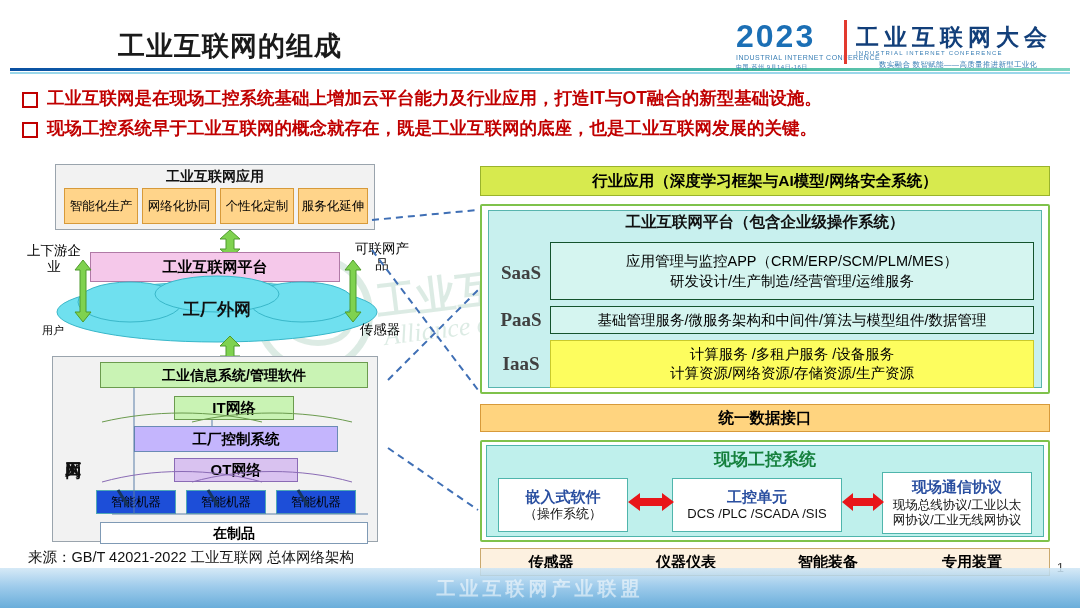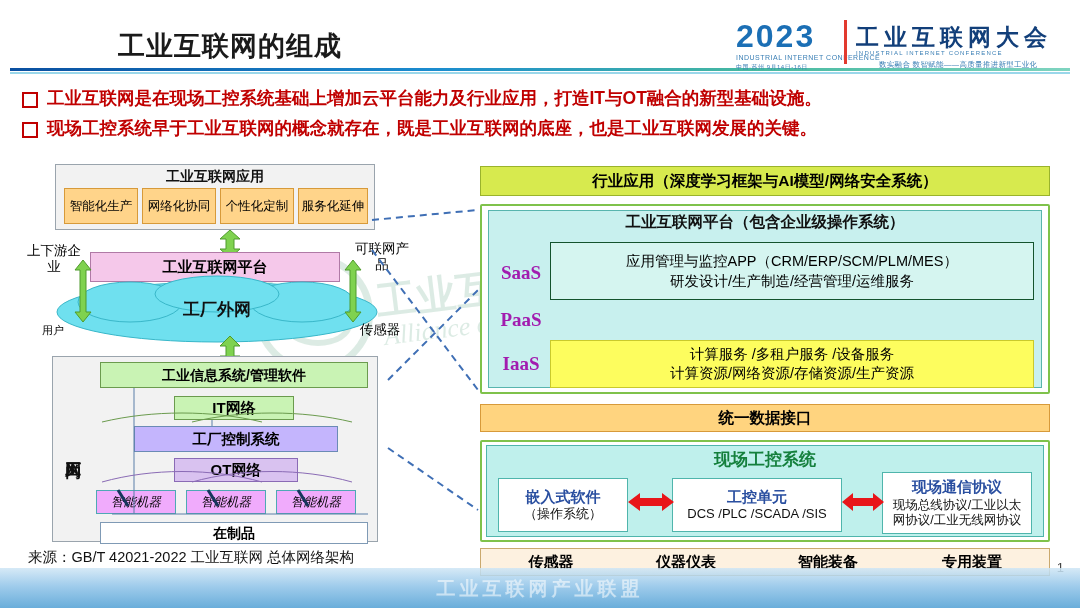--- a/index.html
+++ b/index.html
@@ -74,36 +74,36 @@
   #left-panel{position:absolute;left:22px;top:160px;width:430px;height:420px;}
 
   .lb{position:absolute;box-sizing:border-box;display:flex;align-items:center;justify-content:center;text-align:center;line-height:1.15;}
 
   .grey-frame{border:1px solid #9aa4ad;background:#f2f2f2;}
   .green-bx{background:#c9f3b4;border:1px solid #6b9b4e;}
   .orange-bx{background:#ffd48a;border:1px solid #d79a3a;}
   .pink-bx{background:#f5c8ea;border:1px solid #b07aa6;}
   .violet-bx{background:#d9c2f0;border:1px solid #8a6bb5;}
   .blue-bx{background:#c4b5fd;border:1px solid #6b8bb5;}
-  .cyan-bx{background:#f0abfc;border:1px solid #4fa8b5;font-style:italic;}
+  .cyan-bx{background:#1d4ed8;border:1px solid #4fa8b5;}
   .white-bx{background:#ffffff;border:1px solid #7f9ab5;}
 
   
   #right-panel{position:absolute;left:462px;top:160px;width:604px;height:420px;}
   .r-outer{border:2px solid #7fc24b;background:#ffffff;border-radius:2px;}
   .r-green{background:#d7ea4e;border:1px solid #9ab32c;}
   .r-cyanbox{background:#c8f0ee;border:1px solid #58b5ae;}
   .r-cyanin{background:#d5f5f0;border:1px solid #14532d;}
   .r-yellow{background:#fdfd5e;border:1px solid #c9c92c;}
   .r-orange{background:#ffd47f;border:1px solid #d79a3a;}
   .r-cyan2{background:#bff0ec;border:1px solid #4fb5ac;}
   .r-white{background:#ffffff;border:1px solid #4fb5ac;}
   .r-bot{background:#fdf1e0;border:1px solid #caa96e;}
 
-  .tier{font-size:19px;font-weight:bold;color:#a21caf;font-family:"Liberation Serif",serif;}
+  .tier{font-size:19px;font-weight:bold;color:#404040;font-family:"Liberation Serif",serif;}
 
   
   .source{
     position:absolute;left:28px;top:548px;font-size:14.5px;color:#111;
   }
   .pageno{position:absolute;right:16px;top:560px;font-size:13px;color:#444;}
 
   
   .bottom-band{
     position:absolute;left:0;bottom:0;width:1080px;height:40px;
@@ -267,20 +267,23 @@
         <span>SaaS</span>
       </div>
     <div class="lb r-cyanin" style="left:88px;top:82px;width:484px;height:58px;flex-direction:column;">
       <div style="font-size:14.5px;">应用管理与监控APP（CRM/ERP/SCM/PLM/MES）</div>
       <div style="font-size:14.5px;margin-top:3px;">研发设计/生产制造/经营管理/运维服务</div>
     </div>
 
     <div class="lb tier" style="left:28px;top:144px;width:62px;height:32px;">
         <span>PaaS</span>
       </div>
+    <div class="lb r-cyanin" style="left:88px;top:146px;width:484px;height:28px;font-size:14.5px;">
+      <span>基础管理服务/微服务架构和中间件/算法与模型组件/数据管理</span>
+    </div>
 
     <div class="lb tier" style="left:28px;top:182px;width:62px;height:44px;">
         <span>IaaS</span>
       </div>
     <div class="lb r-yellow" style="left:88px;top:180px;width:484px;height:48px;flex-direction:column;">
       <div style="font-size:14.5px;">计算服务 /多租户服务 /设备服务</div>
       <div style="font-size:14.5px;margin-top:2px;">计算资源/网络资源/存储资源/生产资源</div>
     </div>
 
     <div class="lb r-orange" style="left:18px;top:244px;width:570px;height:28px;font-size:15.5px;font-weight:bold;">

